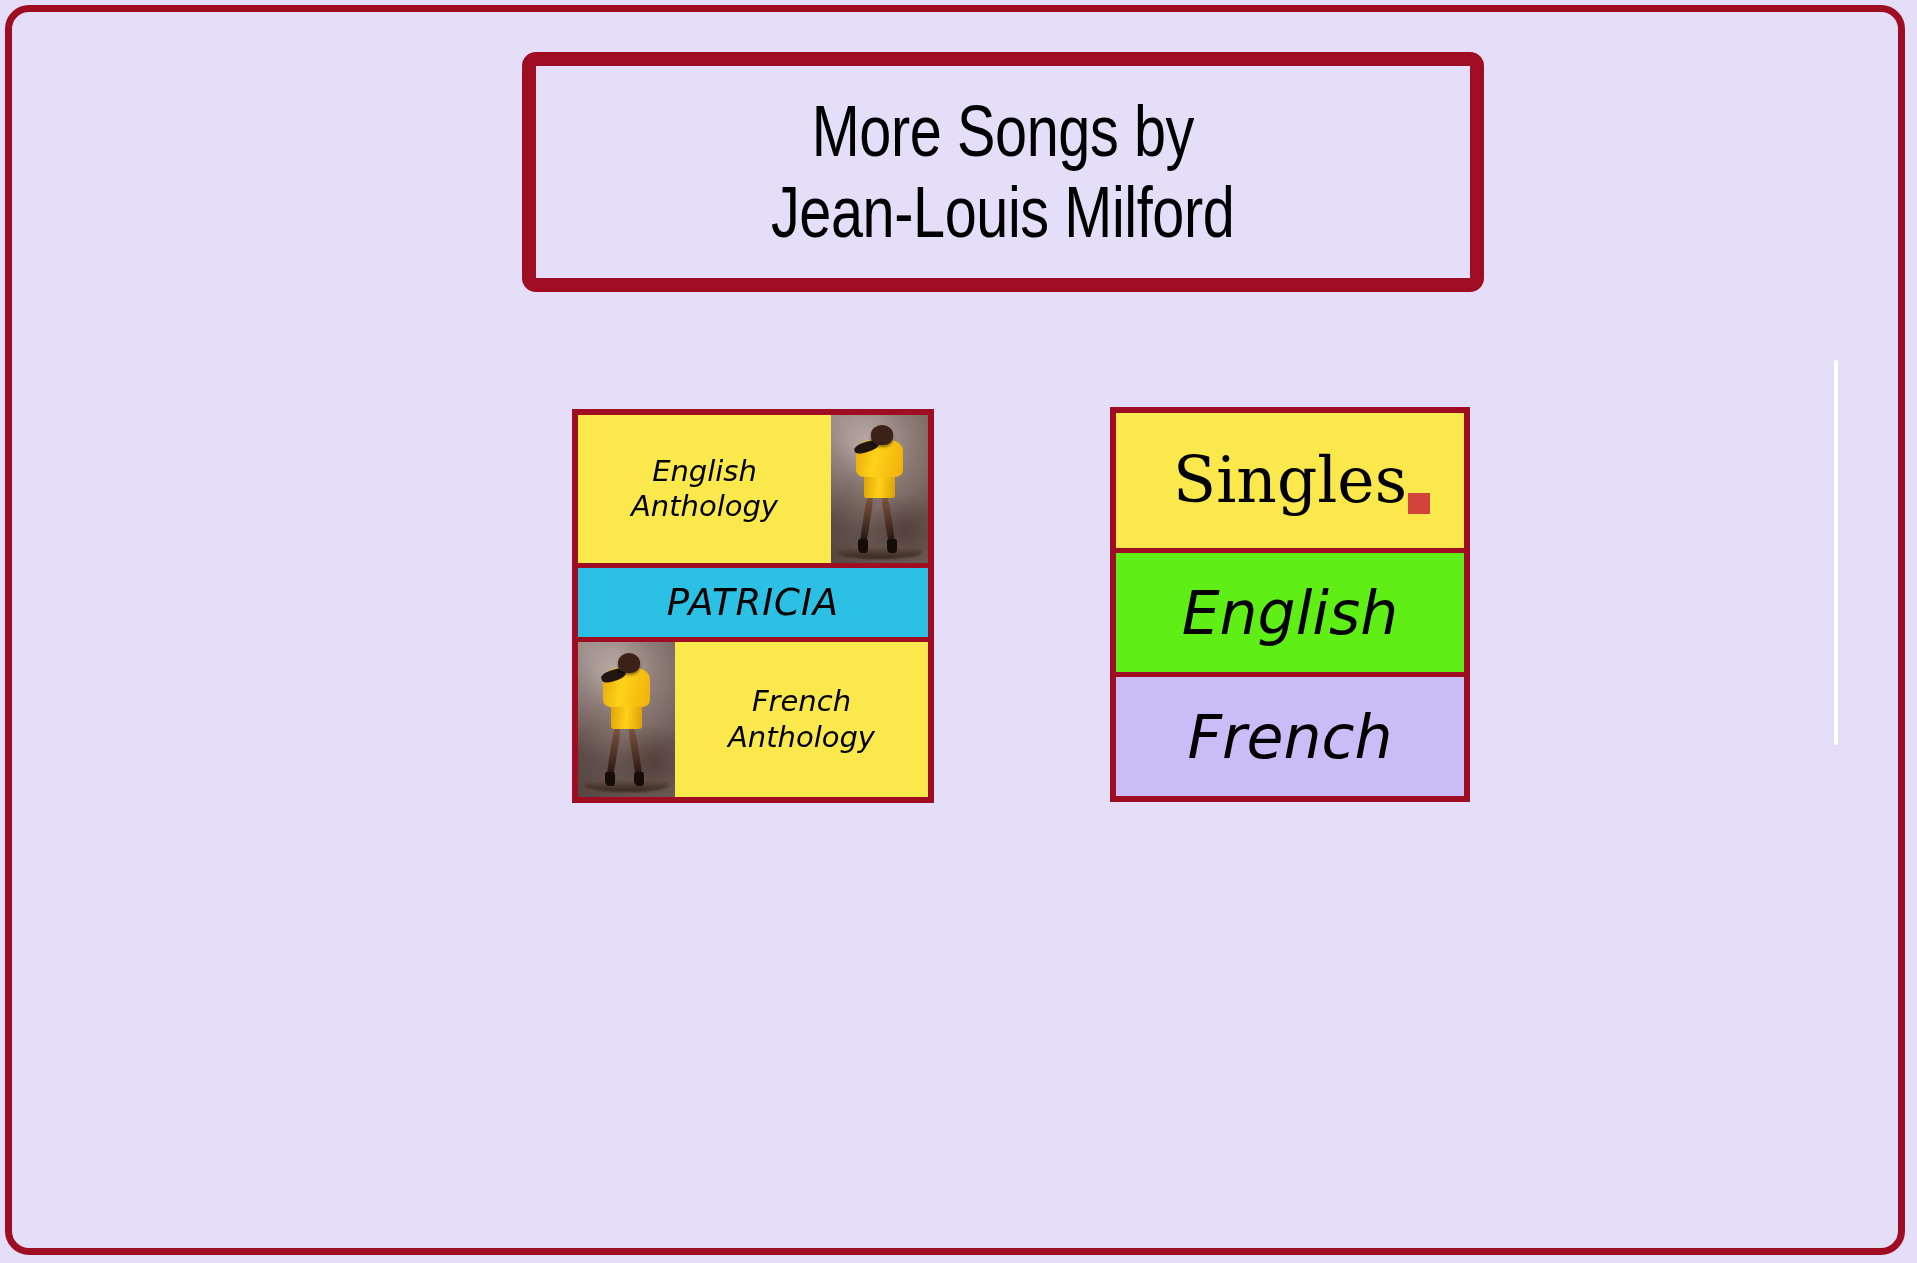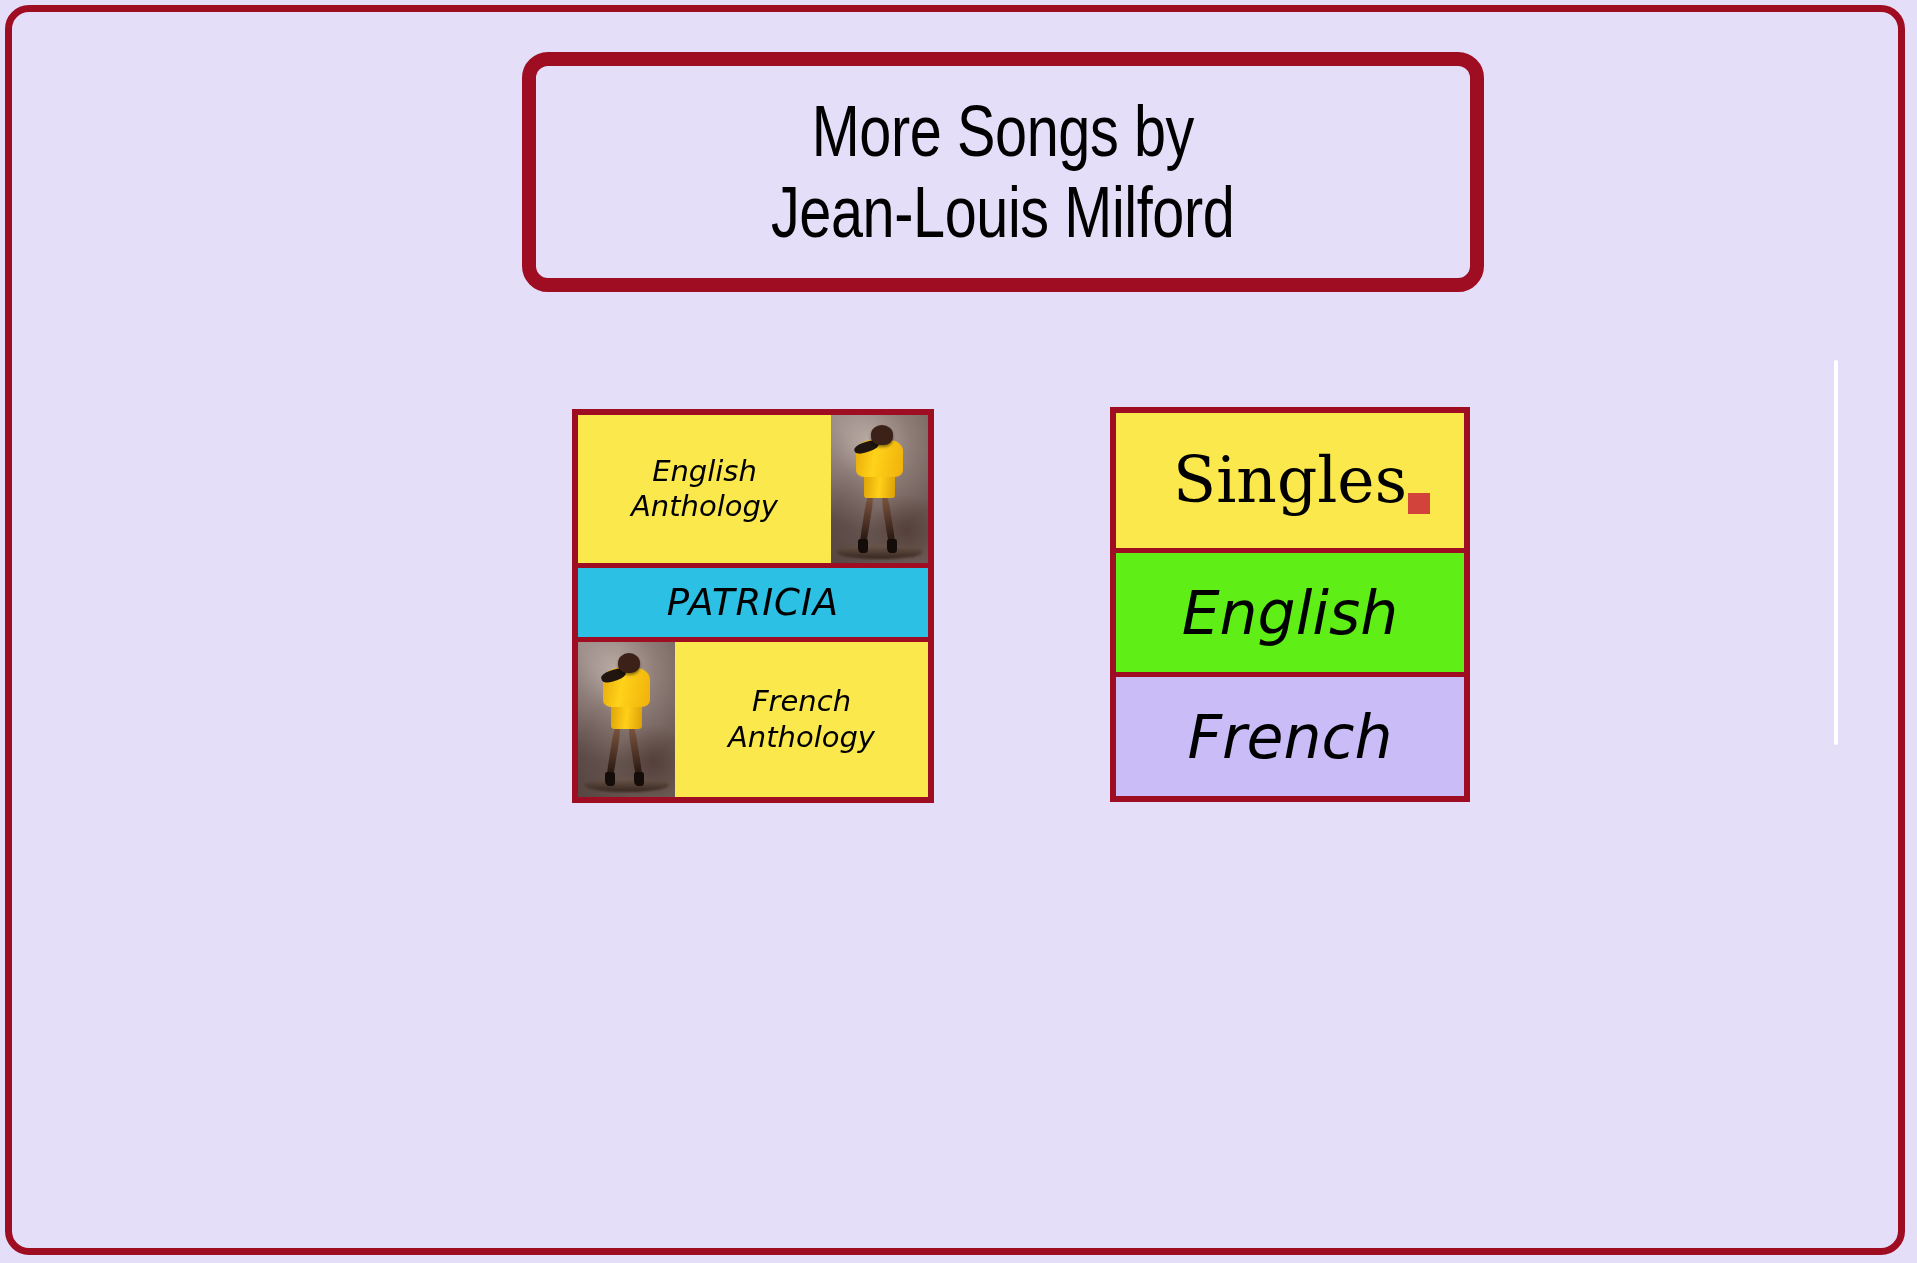--- a/index.html
+++ b/index.html
@@ -31,21 +31,21 @@
 
   
   #title-banner {
     position: absolute;
     left: 510px;
     top: 40px;
     width: 962px;
     height: 240px;
     box-sizing: border-box;
     border: 14px solid #9e0d22;
-    border-radius: 26px;
+    border-radius: 14px;
     background: #e5def9;
     display: flex;
     flex-direction: column;
     align-items: center;
     justify-content: center;
     text-align: center;
   }
   #title-banner .title-line {
     font-family: "Liberation Sans Narrow", "Liberation Sans", sans-serif;
     font-size: 72px;

